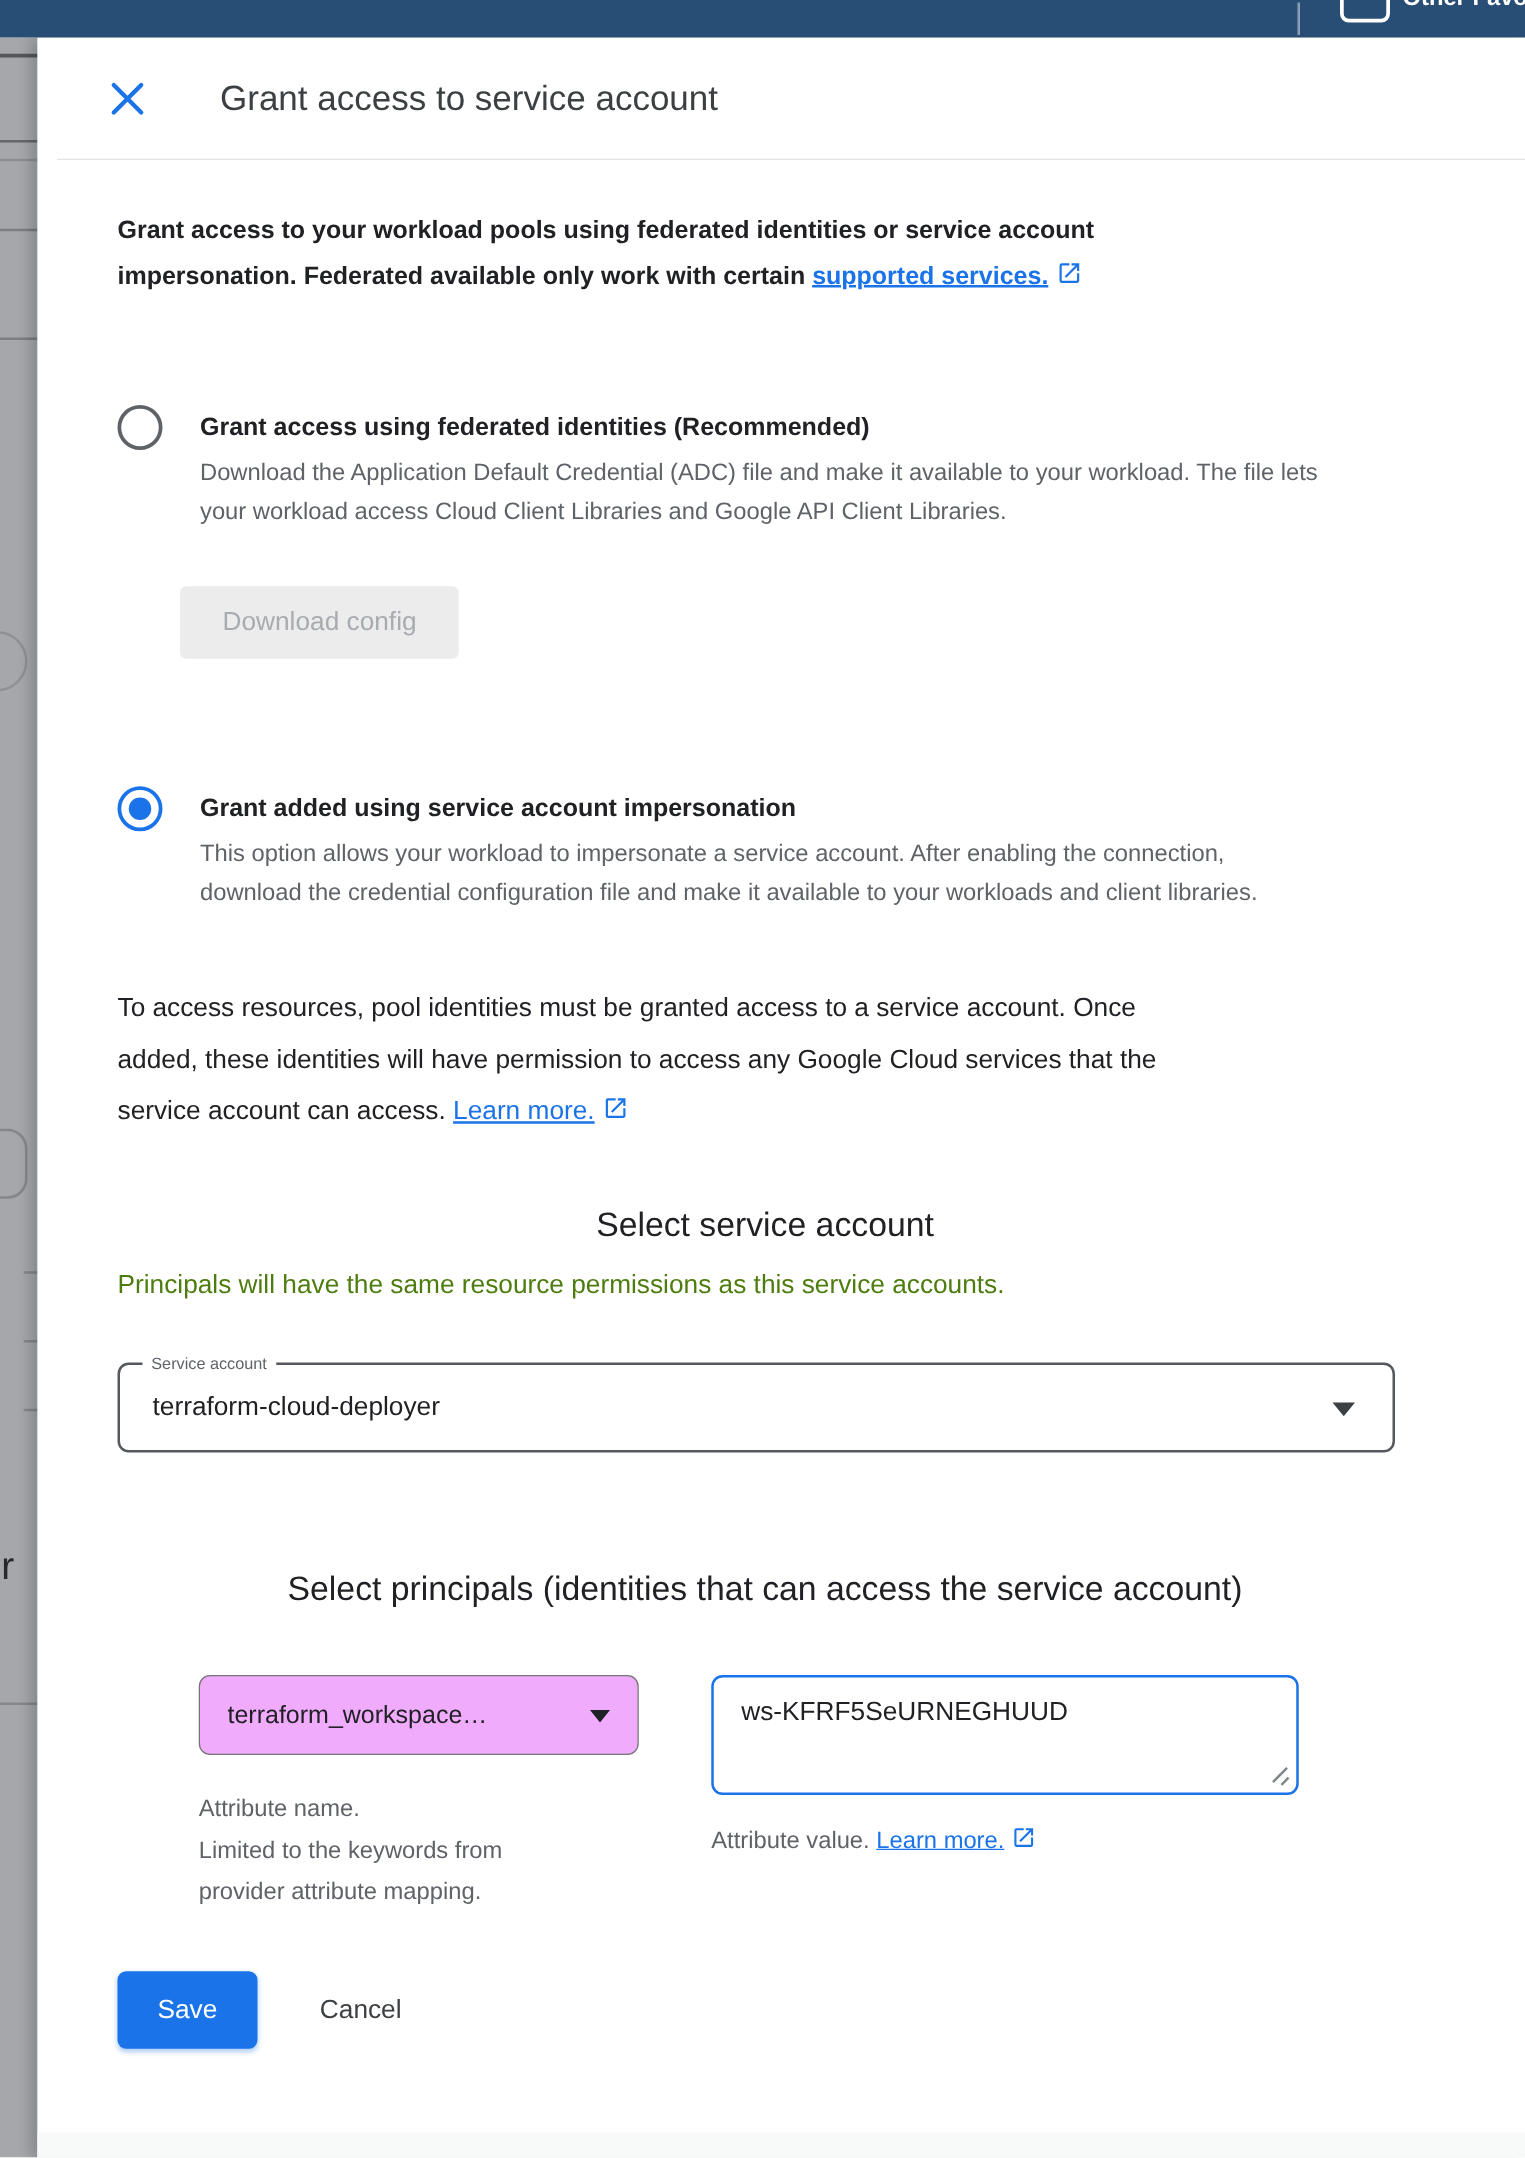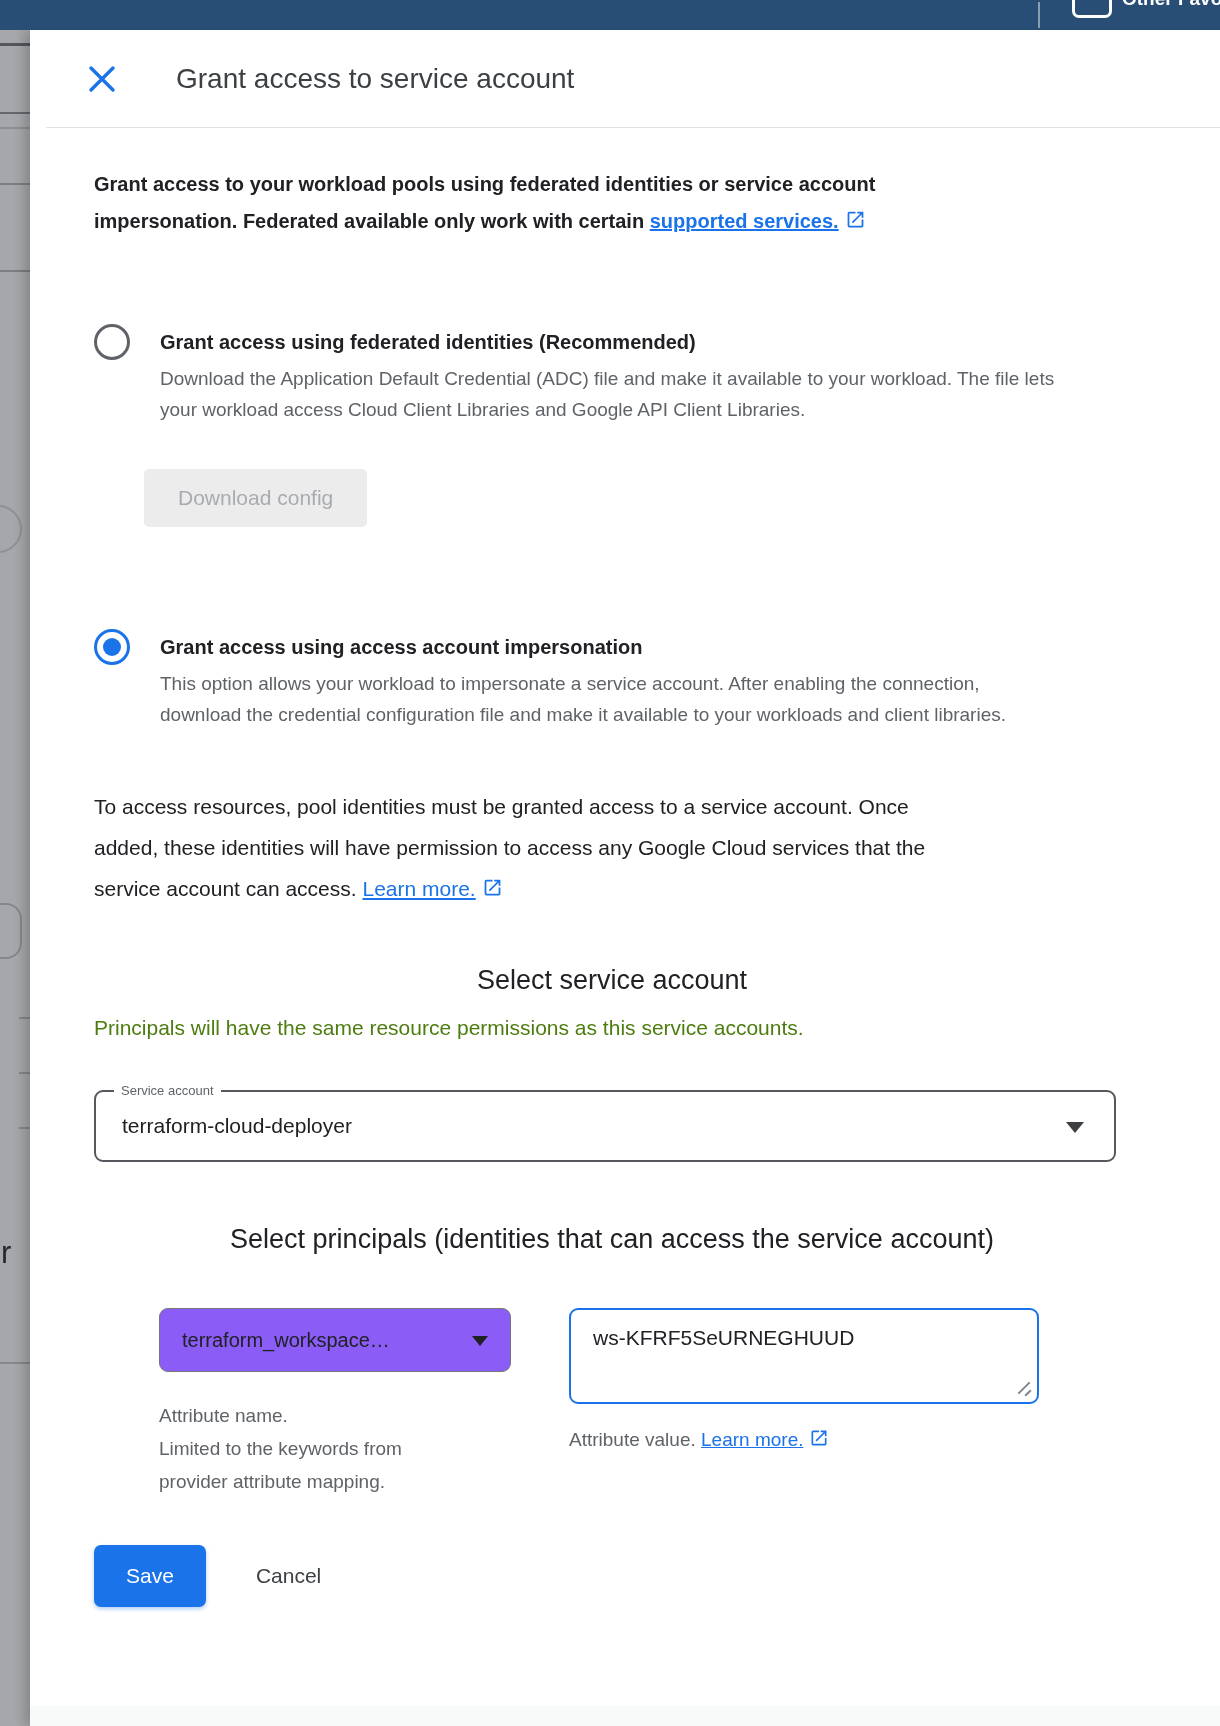--- a/index.html
+++ b/index.html
@@ -116,21 +116,21 @@
 
   .note {
     margin-top:56px; max-width:875px;
     font-size:21px; line-height:41px; color:#202124;
   }
 
   .section-heading {
     font-size:27px; font-weight:500; color:#202124; white-space:nowrap;text-align:center;
   }
   .section-heading.sa { margin-top:54px; }
-  .section-heading.sp { margin-top:62px; }
+  .section-heading.sp { margin-top:94px; }
   .section-sub {
     margin-top:20px; font-size:21px; color:#4d7c0f;
   }
 
   
   .sa-select {
     position:relative; margin-top:50px; width:1022px; height:72px;
     border:2px solid #55585d; border-radius:9px;
     display:flex; align-items:center; cursor:pointer; background:#fff;
   }
@@ -146,21 +146,21 @@
     border-left:9px solid transparent; border-right:9px solid transparent;
     border-top:11px solid #3c4043;
   }
 
   
   .principals-row { display:flex; margin-top:53px; margin-left:65px; }
   .attr-col-name { width:352px; }
   .attr-dropdown {
     position:relative; width:352px; height:64px;
     border:1.5px solid #747775; border-radius:9px;
-    display:flex; align-items:center; cursor:pointer; background:#8b5cf6;
+    display:flex; align-items:center; cursor:pointer; background:#f0abfc;
   }
   .attr-dropdown .dd-value {
     margin-left:22px; font-size:20px; color:#202124; white-space:nowrap;
     overflow:hidden; max-width:265px;
   }
   .dd-caret {
     position:absolute; right:22px; top:50%; margin-top:-4px;
     width:0; height:0;
     border-left:8px solid transparent; border-right:8px solid transparent;
     border-top:10px solid #202124;
@@ -255,21 +255,21 @@
         <div class="option-desc w1">Download the Application Default Credential (ADC) file and make it available to your workload. The file lets your workload access Cloud Client Libraries and Google API Client Libraries.</div>
       </div>
     </div>
 
     <button class="gbtn-disabled" disabled="">Download config</button>
 
     
     <div class="option-row second">
       <div class="radio selected"></div>
       <div class="option-body">
-        <div class="option-label">Grant access using access account impersonation</div>
+        <div class="option-label">Grant added using service account impersonation</div>
         <div class="option-desc w2">This option allows your workload to impersonate a service account. After enabling the connection, download the credential configuration file and make it available to your workloads and client libraries.</div>
       </div>
     </div>
 
     <p class="note"><span>To access resources, pool identities must be granted access to a service account. Once added, these identities will have permission to access any Google Cloud services that the service account can access. </span><a class="blue-link">Learn more.</a><span class="ext-icon"><svg width="21" height="21" viewBox="0 0 24 24" fill="#1a73e8">
             <path d="M19 19H5V5h7V3H5a2 2 0 0 0-2 2v14a2 2 0 0 0 2 2h14c1.1 0 2-.9 2-2v-7h-2v7zM14 3v2h3.59l-9.83 9.83 1.41 1.41L19 6.41V10h2V3h-7z"></path>
           </svg></span></p>
 
     <h2 class="section-heading sa">Select service account</h2>
     <p class="section-sub">Principals will have the same resource permissions as this service accounts.</p>

